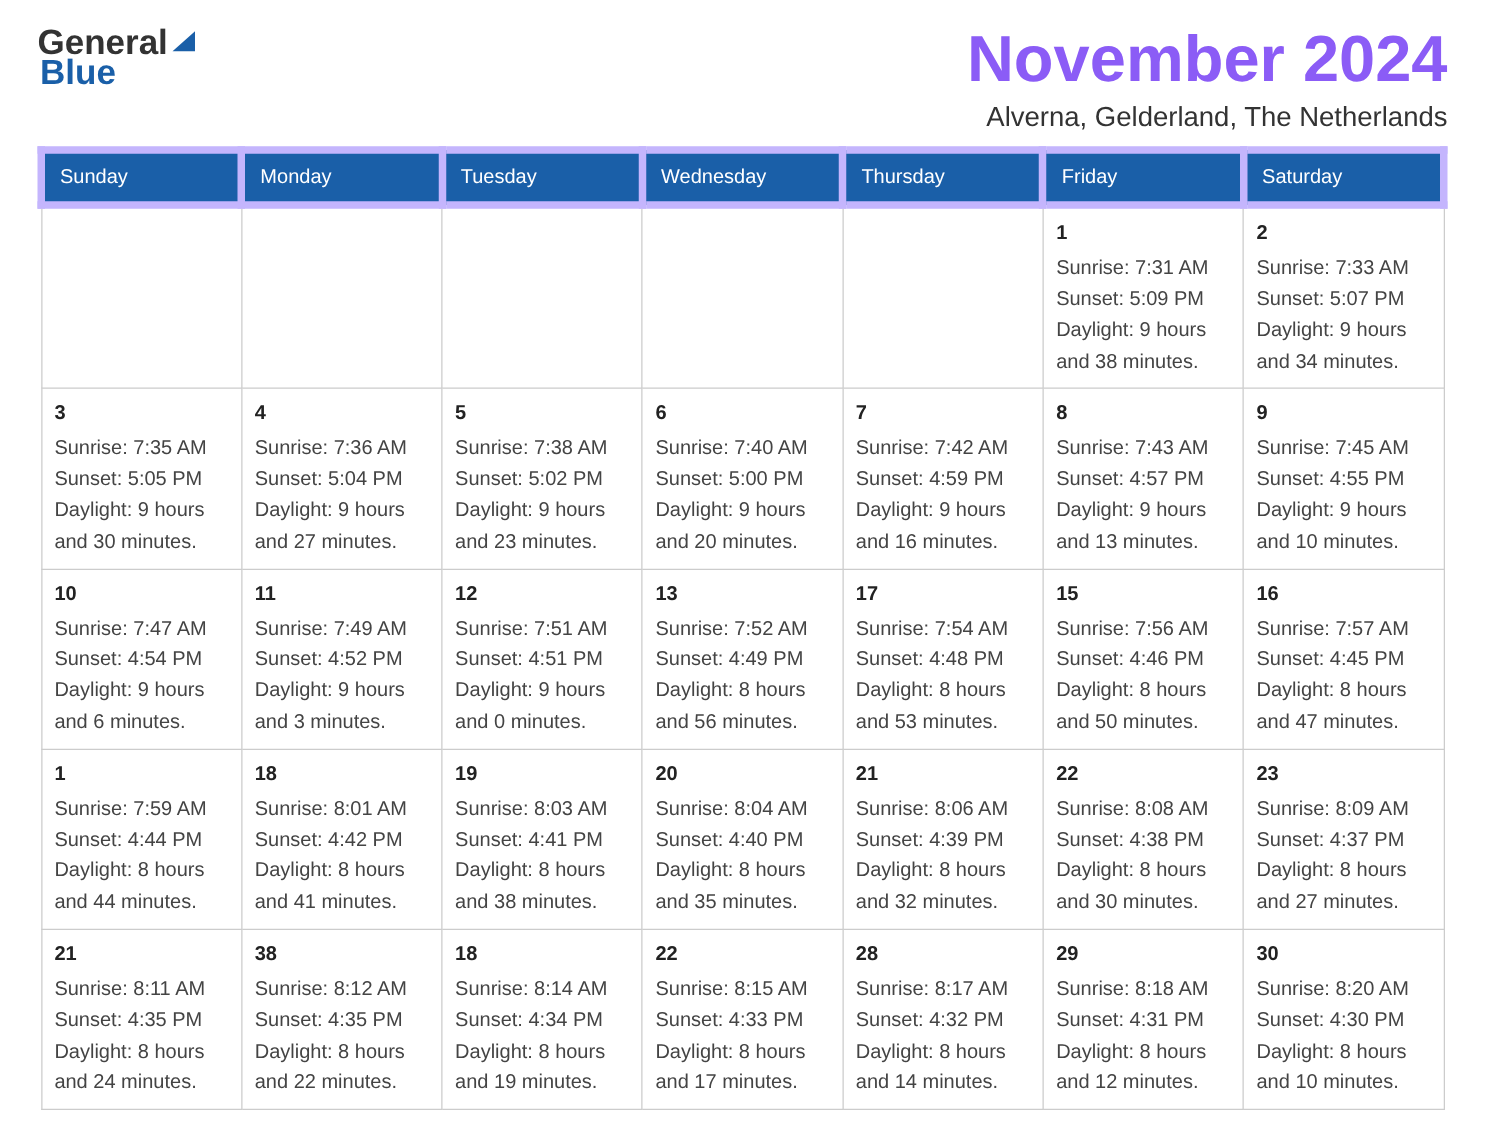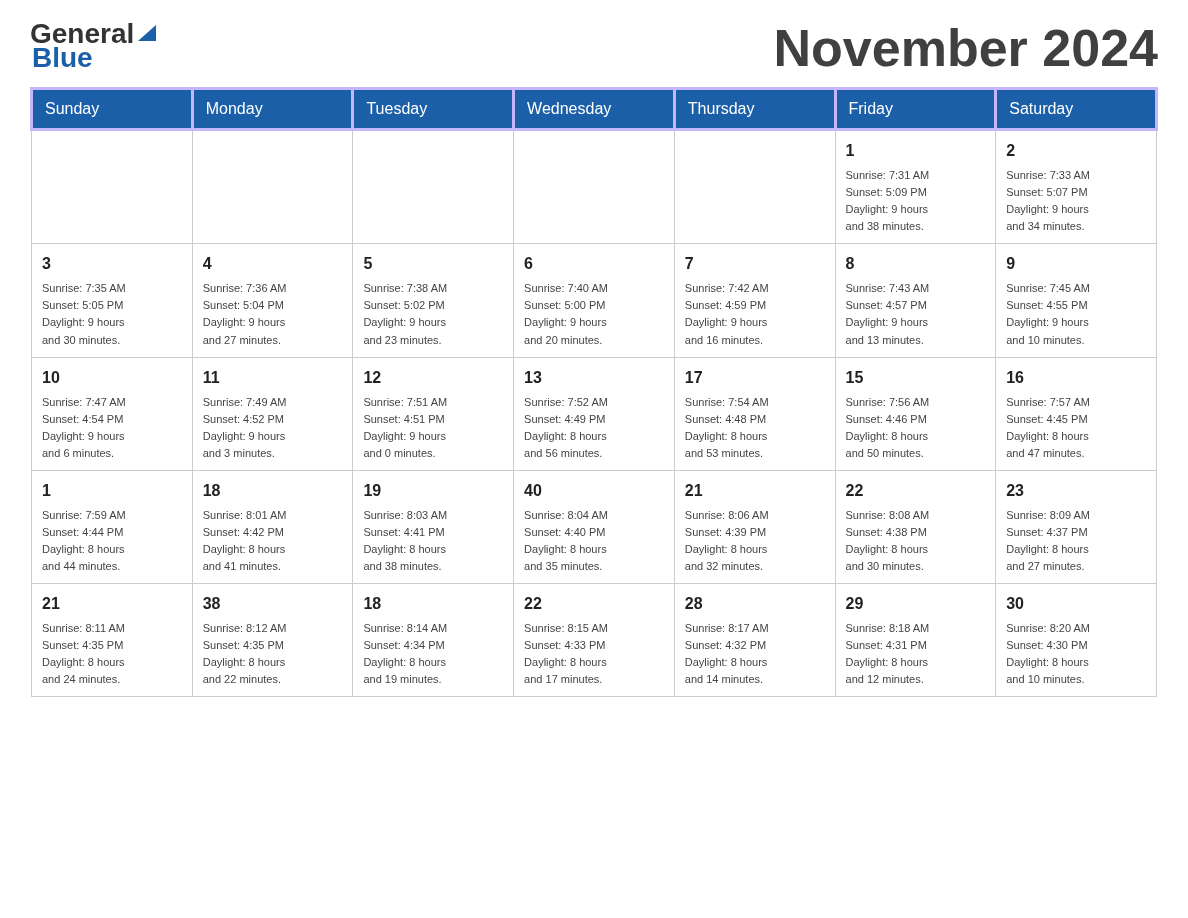--- a/index.html
+++ b/index.html
@@ -27,41 +27,41 @@
       font-weight: bold;
       color: #333;
       line-height: 1;
     }
     .title-area {
       text-align: right;
     }
     .month-title {
       font-size: 52px;
       font-weight: bold;
-      color: #404040;
+      color: #8b5cf6;
       line-height: 1.1;
     }
     .location {
       font-size: 22px;
       color: #333;
       margin-top: 4px;
     }
     table {
       width: 100%;
       border-collapse: collapse;
       margin-top: 8px;
     }
     thead tr th {
       background: #1a5fa8;
       color: #fff;
       padding: 10px 12px;
       font-size: 16px;
       font-weight: normal;
       text-align: left;
-      border: 3px solid #c4b5fd;
+      border: 6px solid #c4b5fd;
     }
     tbody tr td {
       vertical-align: top;
       padding: 8px 10px;
       border: 1px solid #ccc;
       width: 14.28%;
       min-height: 110px;
       font-size: 13px;
       line-height: 1.5;
       color: #333;
@@ -71,21 +71,21 @@
       background: #f9f9f9;
     }
     .day-num {
       font-size: 16px;
       font-weight: bold;
       color: #222;
       display: block;
       margin-bottom: 4px;
     }
     .day-info {
-      font-size: 11px;
+      font-size: 16px;
       color: #444;
       line-height: 1.55;
     }
     tbody tr:nth-child(odd) td {
       background: #fff;
     }
   </style>
 </head>
 <body>
 
@@ -98,20 +98,21 @@
           <polygon points="2,20 20,20 20,4" fill="#1a5fa8"></polygon>
         </svg>
       </span>
     </div>
     <div style="display:flex;align-items:center;margin-top:-4px;margin-left:2px;">
       <span class="logo-text" style="color:#1a5fa8;font-size:28px;">Blue</span>
     </div>
   </div>
   <div class="title-area">
     <div class="month-title">November 2024</div>
+    <div class="location">Alverna, Gelderland, The Netherlands</div>
   </div>
 </div>
 
 <table>
   <thead>
     <tr>
     <th>Sunday</th>
         <th>Monday</th>
         <th>Tuesday</th>
         <th>Wednesday</th>
@@ -203,21 +204,21 @@
         </td>
         <td>
           <span class="day-num">18</span>
           <div class="day-info">Sunrise: 8:01 AM<br>Sunset: 4:42 PM<br>Daylight: 8 hours<br>and 41 minutes.</div>
         </td>
         <td>
           <span class="day-num">19</span>
           <div class="day-info">Sunrise: 8:03 AM<br>Sunset: 4:41 PM<br>Daylight: 8 hours<br>and 38 minutes.</div>
         </td>
         <td>
-          <span class="day-num">40</span>
+          <span class="day-num">20</span>
           <div class="day-info">Sunrise: 8:04 AM<br>Sunset: 4:40 PM<br>Daylight: 8 hours<br>and 35 minutes.</div>
         </td>
         <td>
           <span class="day-num">21</span>
           <div class="day-info">Sunrise: 8:06 AM<br>Sunset: 4:39 PM<br>Daylight: 8 hours<br>and 32 minutes.</div>
         </td>
         <td>
           <span class="day-num">22</span>
           <div class="day-info">Sunrise: 8:08 AM<br>Sunset: 4:38 PM<br>Daylight: 8 hours<br>and 30 minutes.</div>
         </td>

